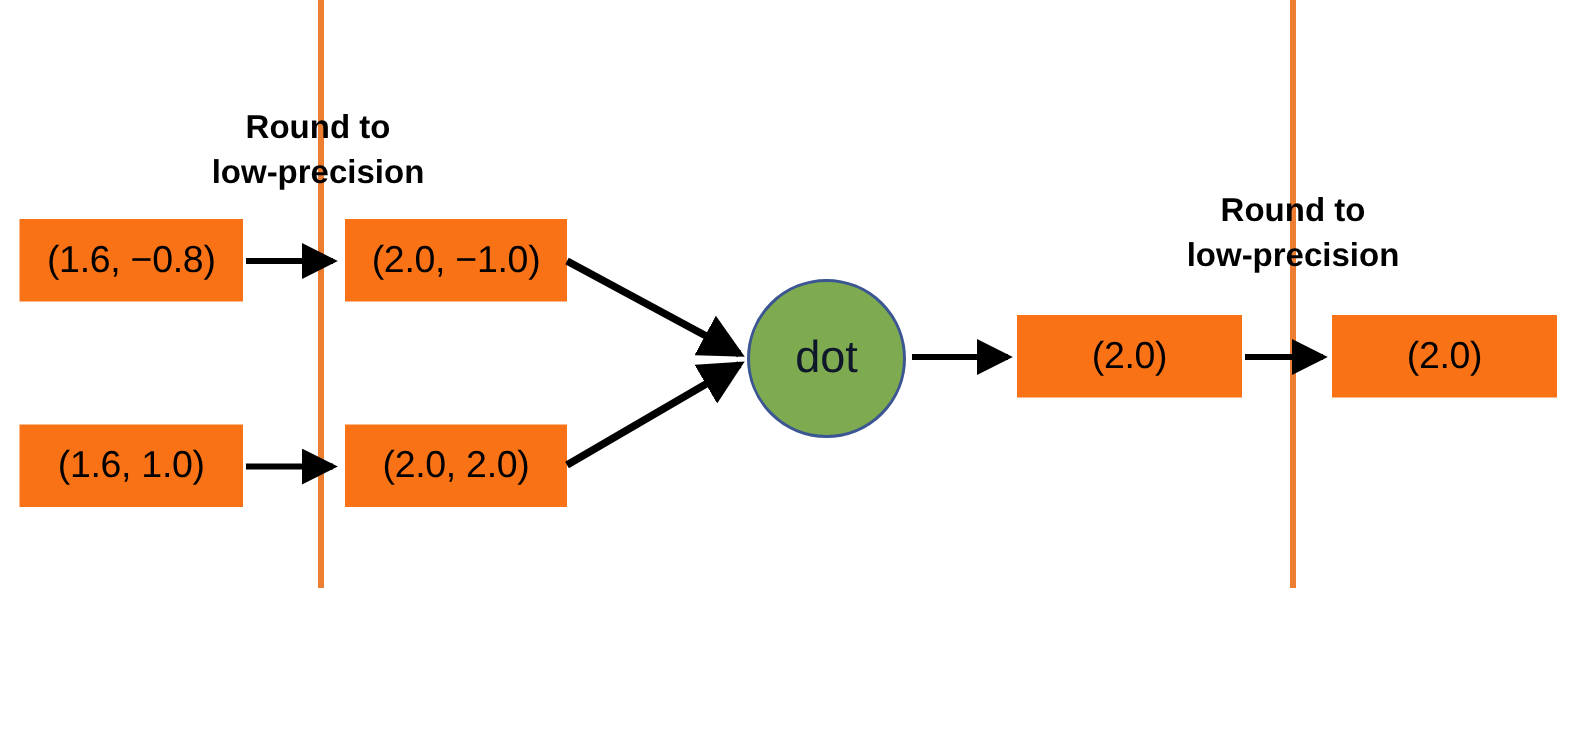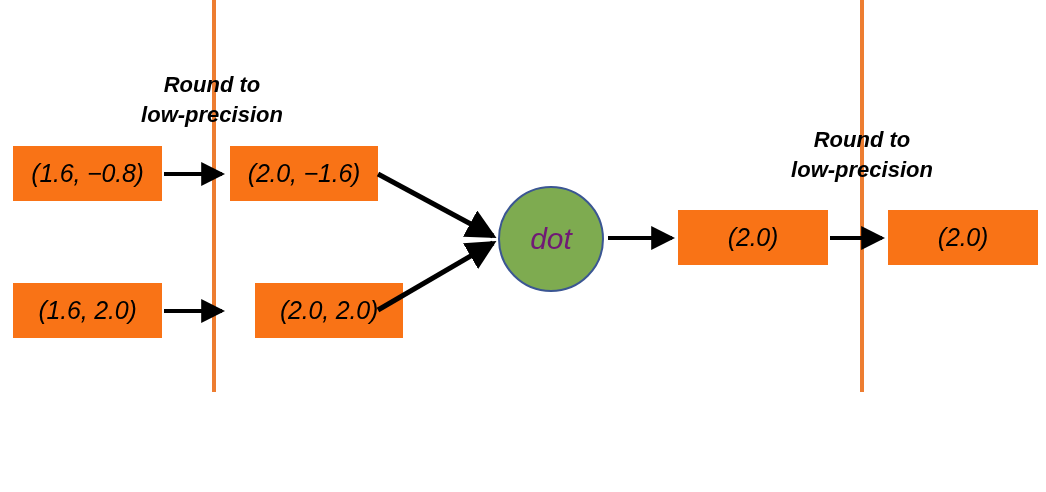--- a/index.html
+++ b/index.html
@@ -7,21 +7,20 @@
     padding: 0;
     background: #ffffff;
   }
   #canvas {
     position: relative;
     width: 1046px;
     height: 392px;
     background: #ffffff;
     overflow: hidden;
     font-family: "Liberation Sans", sans-serif;
-    font-style: italic;
   }
   .vline {
     position: absolute;
     width: 4px;
     background: #ED7D31;
   }
   .vbox {
     position: absolute;
     background: #f97316;
     display: flex;
@@ -36,21 +35,21 @@
   .circle {
     position: absolute;
     border-radius: 50%;
     background: #7EAB50;
     border: 2px solid #3B5693;
     box-sizing: border-box;
     display: flex;
     align-items: center;
     justify-content: center;
     font-size: 30px;
-    color: #701a75;
+    color: #0f172a;
   }
   .caption {
     position: absolute;
     font-weight: bold;
     font-size: 22px;
     line-height: 30px;
     color: #000000;
     text-align: center;
     white-space: pre-line;
   }
@@ -77,23 +76,23 @@
 
   <div class="vline" style="left:212px; top:0px; height:472px;"></div>
   <div class="vline" style="left:860px; top:0px; height:472px;"></div>
 
   <div class="caption" style="left:107px; top:70px; width:210px;">Round to
 low-precision</div>
   <div class="caption" style="left:757px; top:125px; width:210px;">Round to
 low-precision</div>
 
   <div class="vbox" style="left:13px; top:146px; width:149px; height:55px;">(1.6, −0.8)</div>
-  <div class="vbox" style="left:13px; top:283px; width:149px; height:55px;">(1.6, 2.0)</div>
-  <div class="vbox" style="left:230px; top:146px; width:148px; height:55px;">(2.0, −1.6)</div>
-  <div class="vbox" style="left:230px; top:283px; width:148px; height:55px;margin-left:25px;">(2.0, 2.0)</div>
+  <div class="vbox" style="left:13px; top:283px; width:149px; height:55px;">(1.6, 1.0)</div>
+  <div class="vbox" style="left:230px; top:146px; width:148px; height:55px;">(2.0, −1.0)</div>
+  <div class="vbox" style="left:230px; top:283px; width:148px; height:55px;">(2.0, 2.0)</div>
   <div class="vbox" style="left:678px; top:210px; width:150px; height:55px;">(2.0)</div>
   <div class="vbox" style="left:888px; top:210px; width:150px; height:55px;">(2.0)</div>
 
   <div class="circle" style="left:498px; top:186px; width:106px; height:106px;">dot</div>
 
 
   <svg class="overlay" viewBox="0 0 1046 492">
     <defs>
       <marker id="ah" markerWidth="6" markerHeight="6" refX="5.2" refY="3" orient="auto" markerUnits="strokeWidth">
         <path d="M0,0 L6,3 L0,6 z" fill="#000000"></path>

